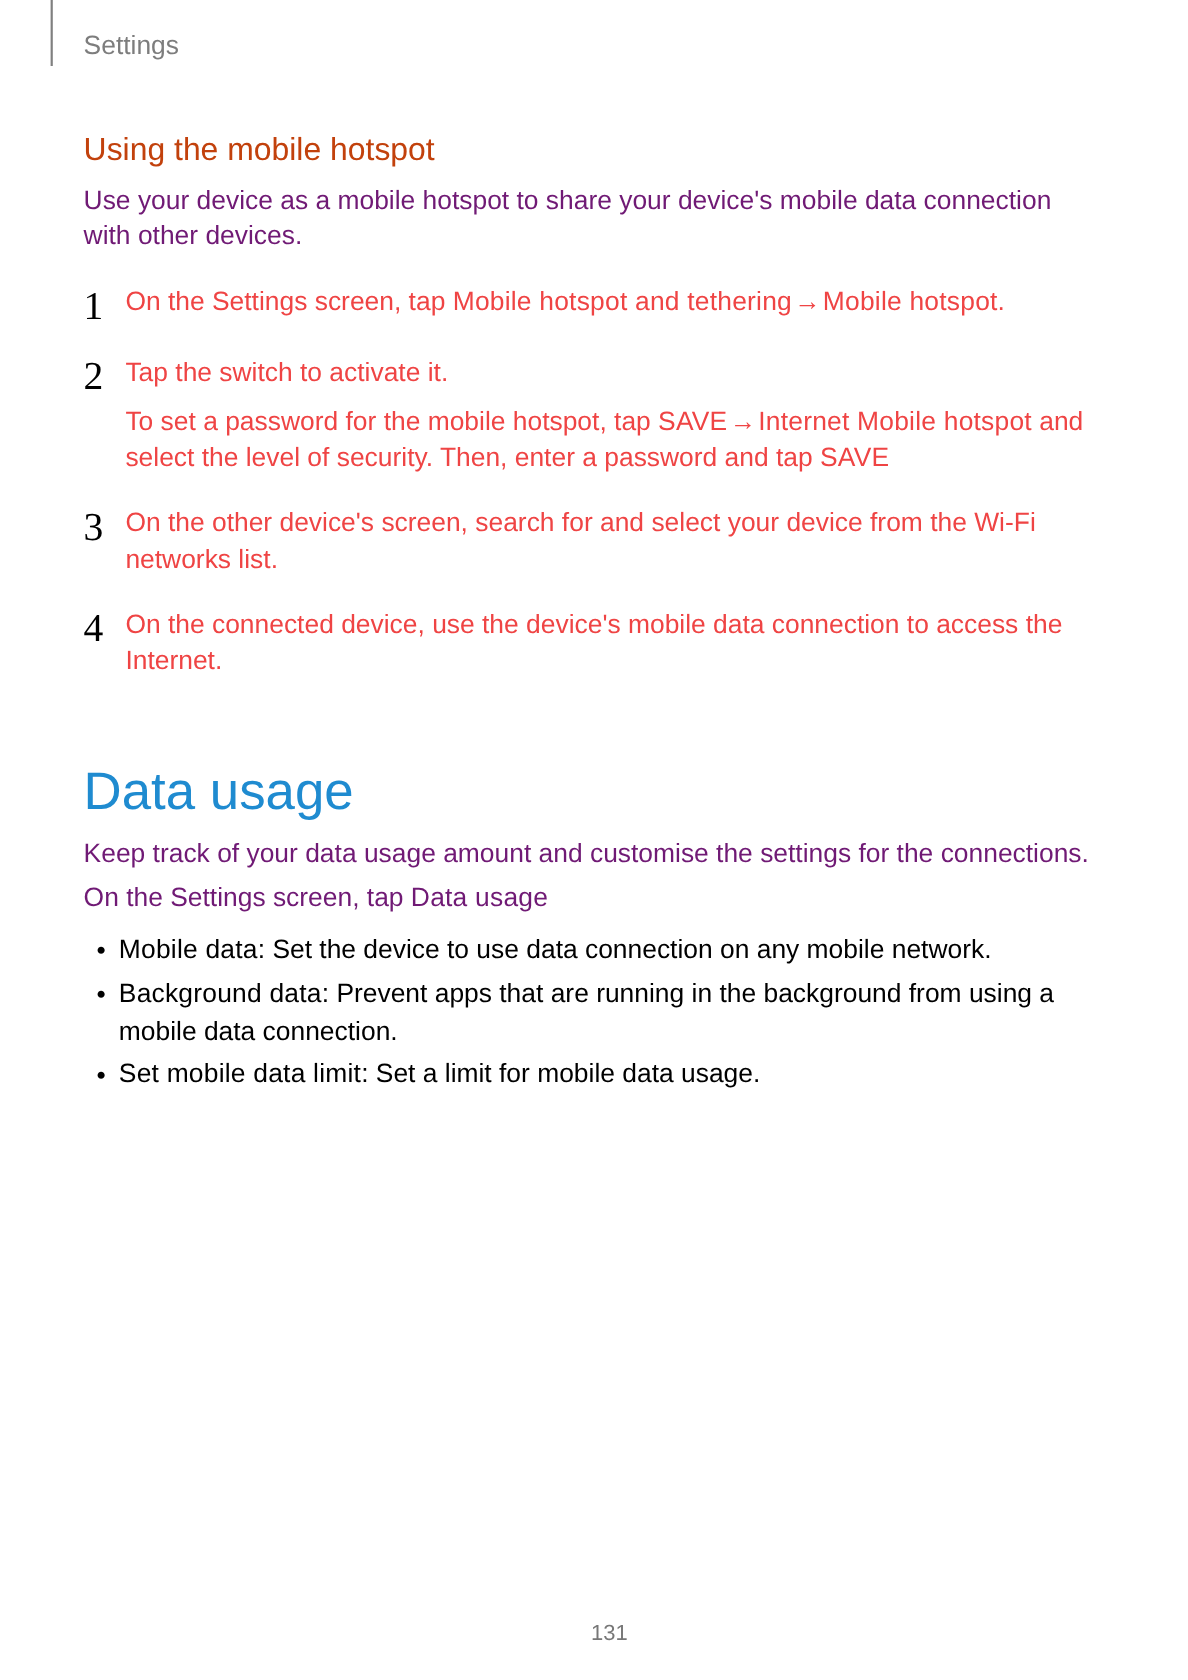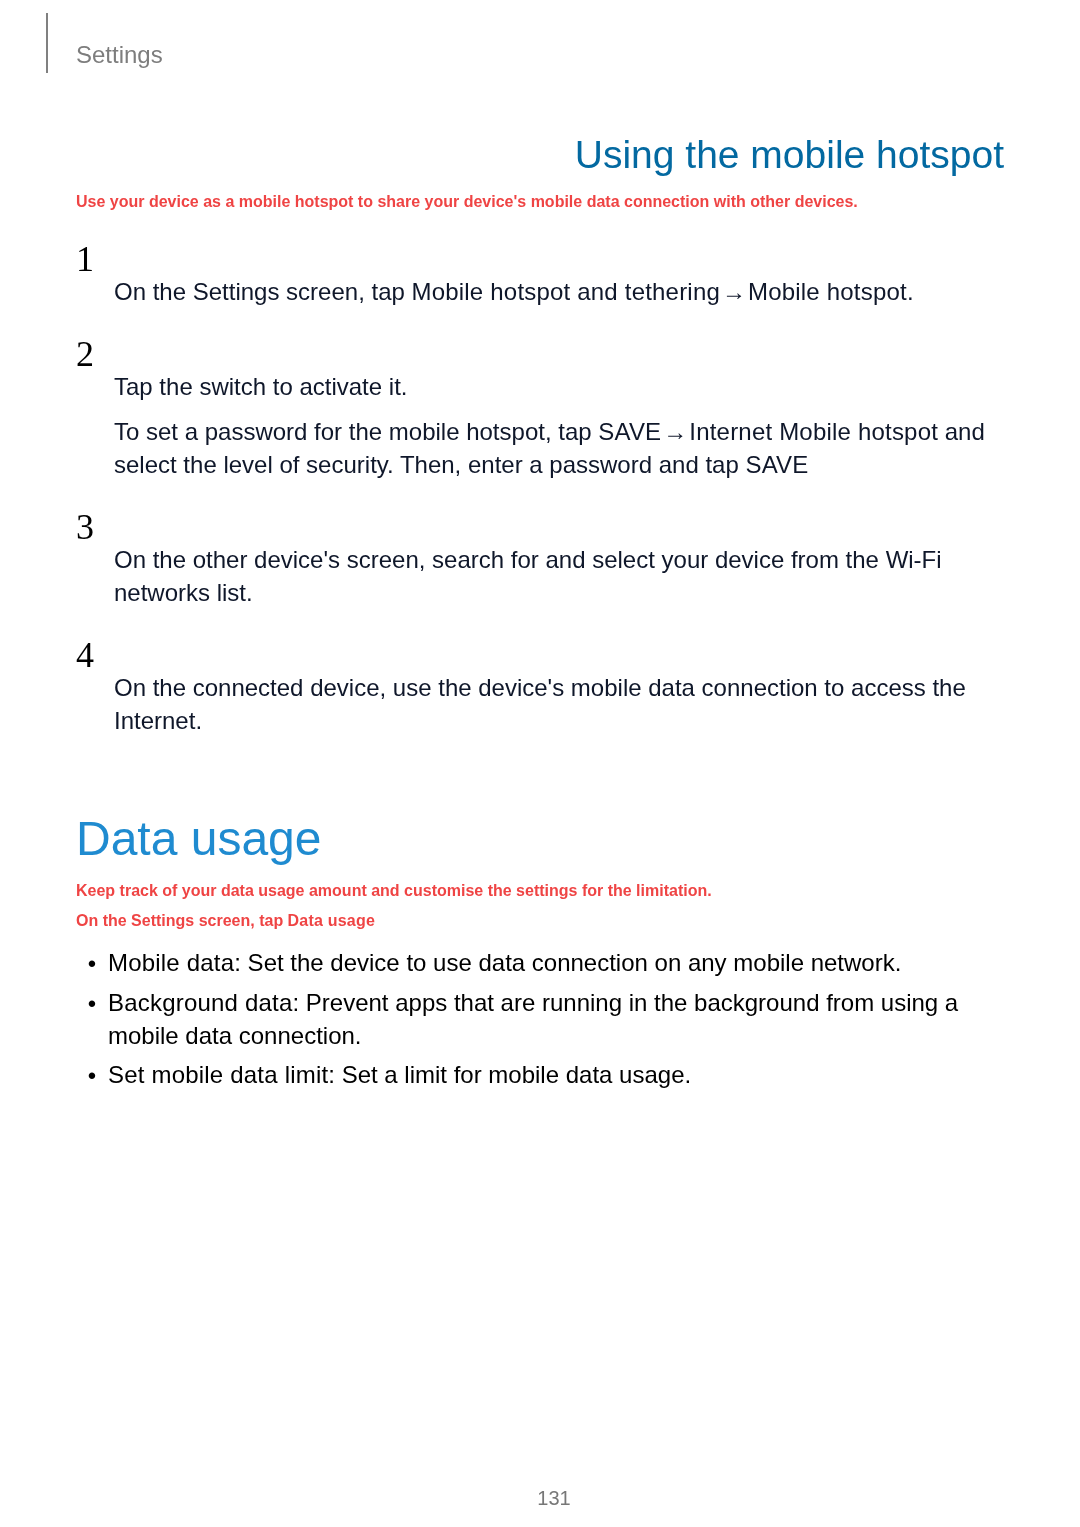--- a/index.html
+++ b/index.html
@@ -13,50 +13,47 @@
   .page {
     width: 1080px;
     min-height: 1527px;
     position: relative;
     box-sizing: border-box;
     padding: 0 76px;
   }
   .tab-header {
     position: relative;
     height: 60px;
-    margin-top: 13px;
   }
   .tab-rule {
     position: absolute;
     left: -30px;
     top: 0;
     width: 2px;
     height: 60px;
     background: #808080;
   }
   .tab-text {
     position: absolute;
     top: 28px;
     left: 0;
     color: #7d7d7d;
     font-size: 24px;
   }
   .section-title {
     margin-top: 60px;
-    font-size: 39px;
-    color: #0369a1;
+    font-size: 29px;
+    color: #c2410c;
     font-weight: 400;
-    text-align: right;
   }
   .body-text {
-    font-size: 16px;
+    font-size: 24px;
     line-height: 1.35;
-    color: #ef4444;
+    color: #701a75;
     margin-top: 14px;
-    font-weight: bold;
   }
   .steps {
     margin-top: 18px;
   }
   .step {
     display: flex;
     align-items: flex-start;
     margin-top: 26px;
   }
   .step-number {
@@ -67,22 +64,21 @@
     line-height: 1;
     color: #000;
     text-align: left;
     font-weight: 400;
     padding-top: 2px;
   }
   .step-body {
     flex: 1;
     font-size: 24px;
     line-height: 1.38;
-    color: #0f172a;
-    margin-top: 36px;
+    color: #ef4444;
   }
   .step-body .sub {
     margin-top: 12px;
   }
   .arrow {
     display: inline-block;
     padding: 0 2px;
   }
   .ui-name {
     font-family: Arial, "Helvetica Neue", sans-serif;
@@ -193,21 +189,21 @@
       <div class="step-number">4</div>
       <div class="step-body">
         <span>On the connected device, use the device's mobile data connection to access the Internet.</span>
       </div>
     </div>
 
   </div>
 
   <div class="h1-blue">Data usage</div>
 
-  <div class="body-text">Keep track of your data usage amount and customise the settings for the limitation.</div>
+  <div class="body-text">Keep track of your data usage amount and customise the settings for the connections.</div>
 
   <div class="body-text" style="margin-top:8px;">
     <span>On the Settings screen, tap </span><span class="ui-name">Data usage</span>
   </div>
 
   <div class="bullets">
     <div class="bullet-row">
       <div class="bullet-mark">•</div>
       <div class="bullet-body">
         <span class="ui-name">Mobile data</span><span>: Set the device to use data connection on any mobile network.</span>

